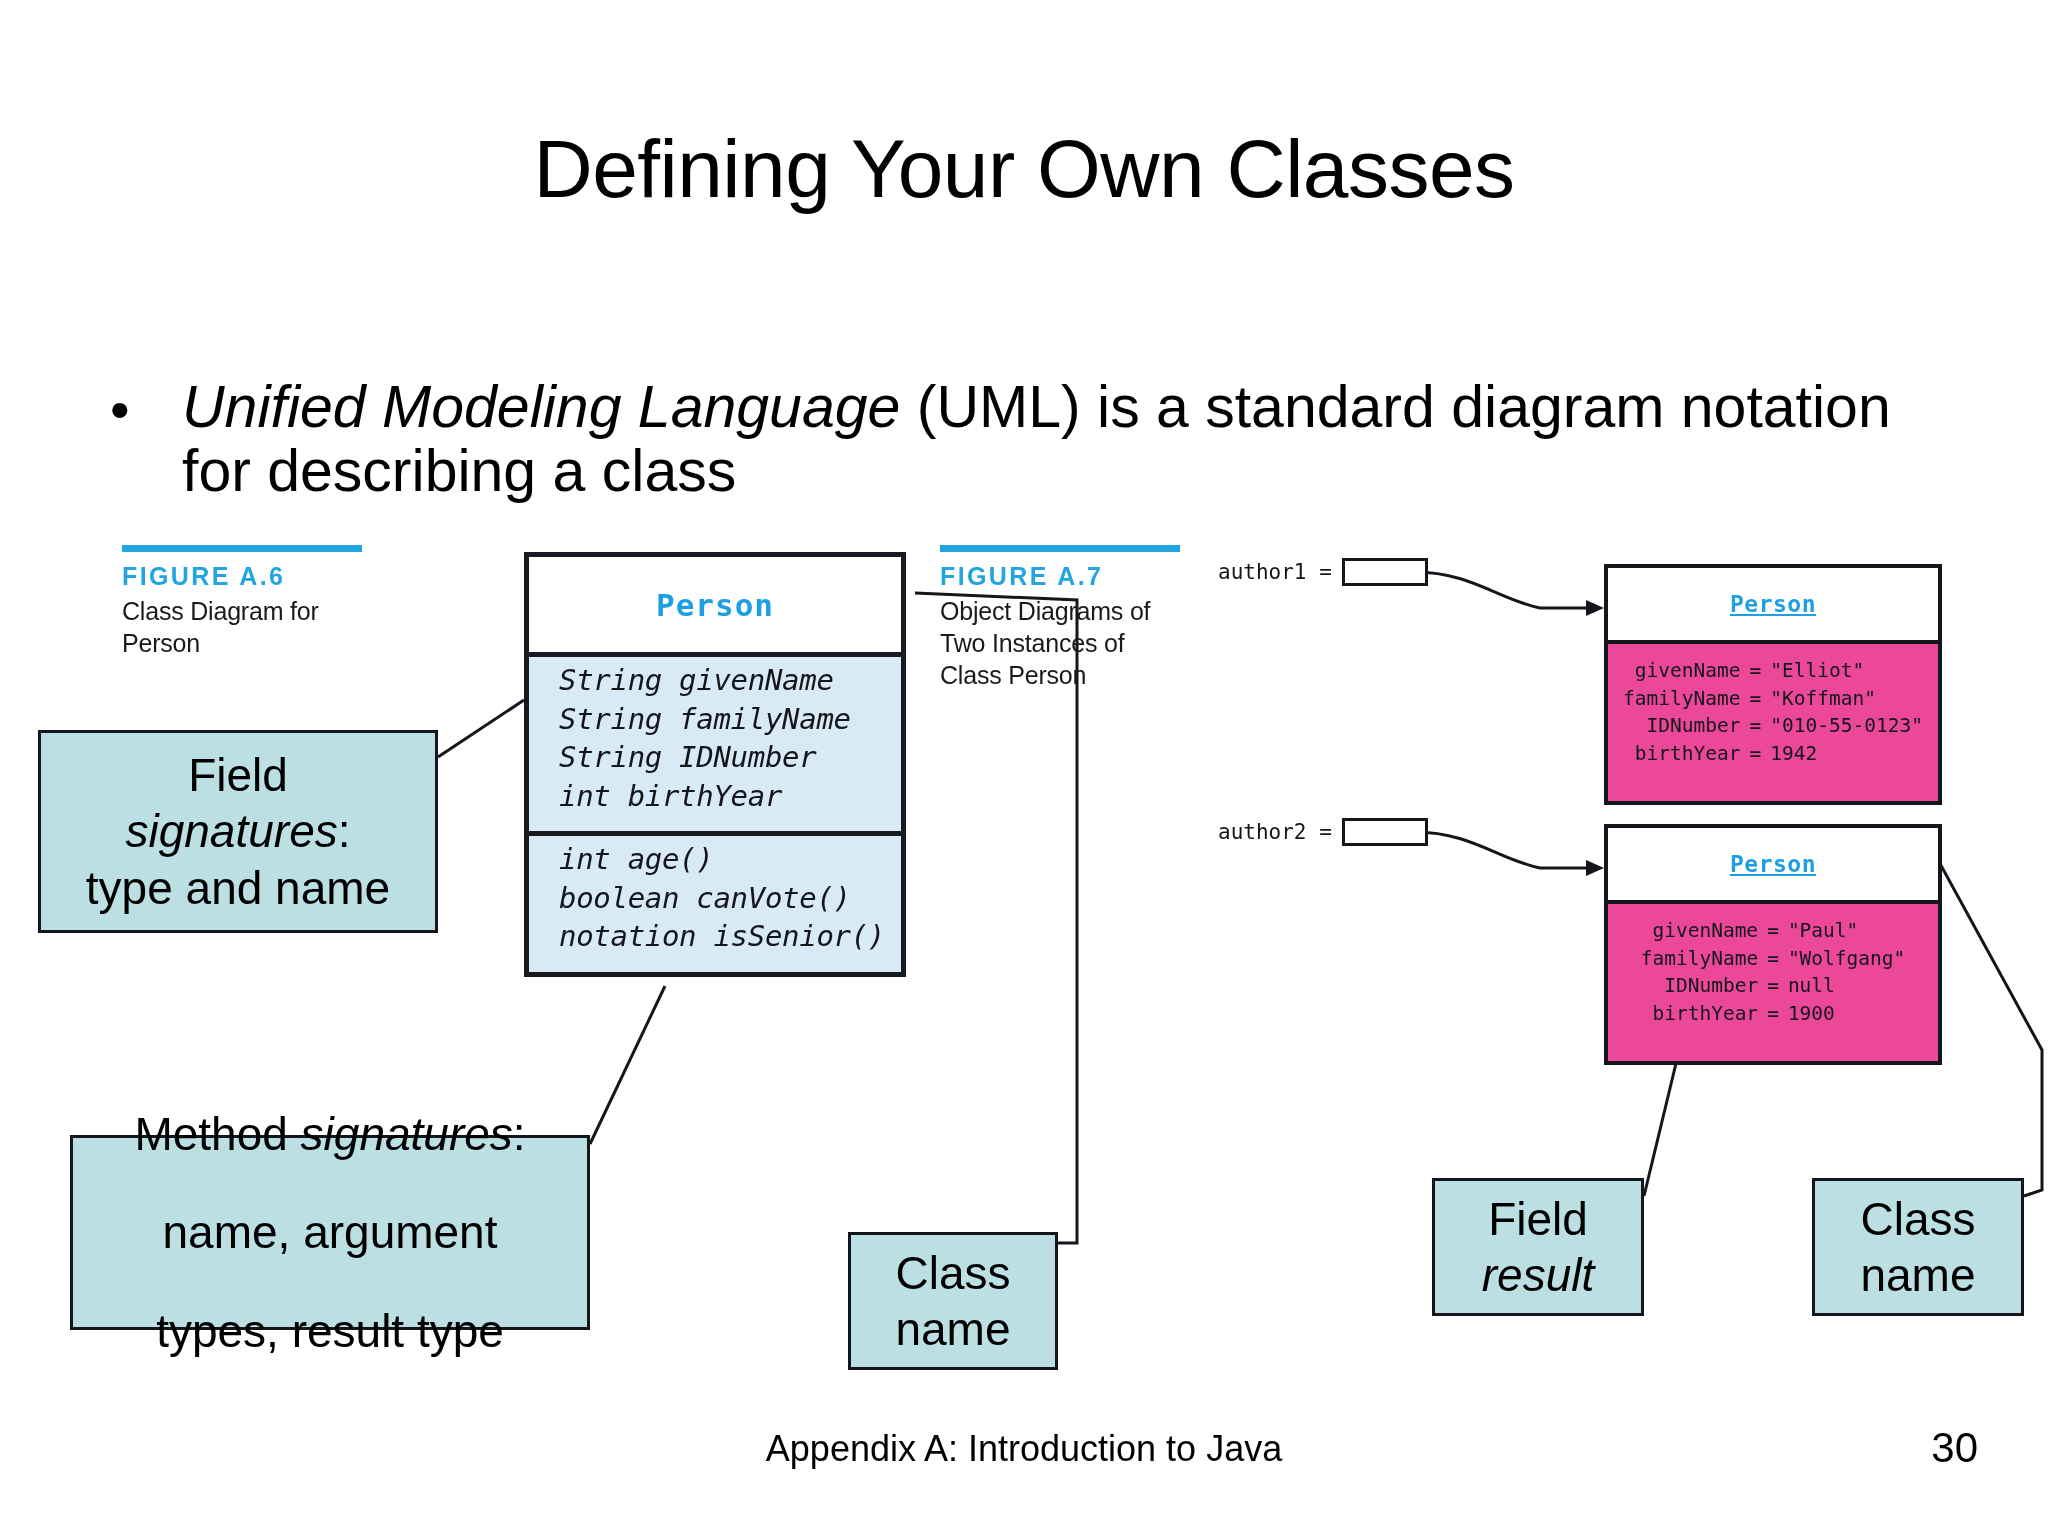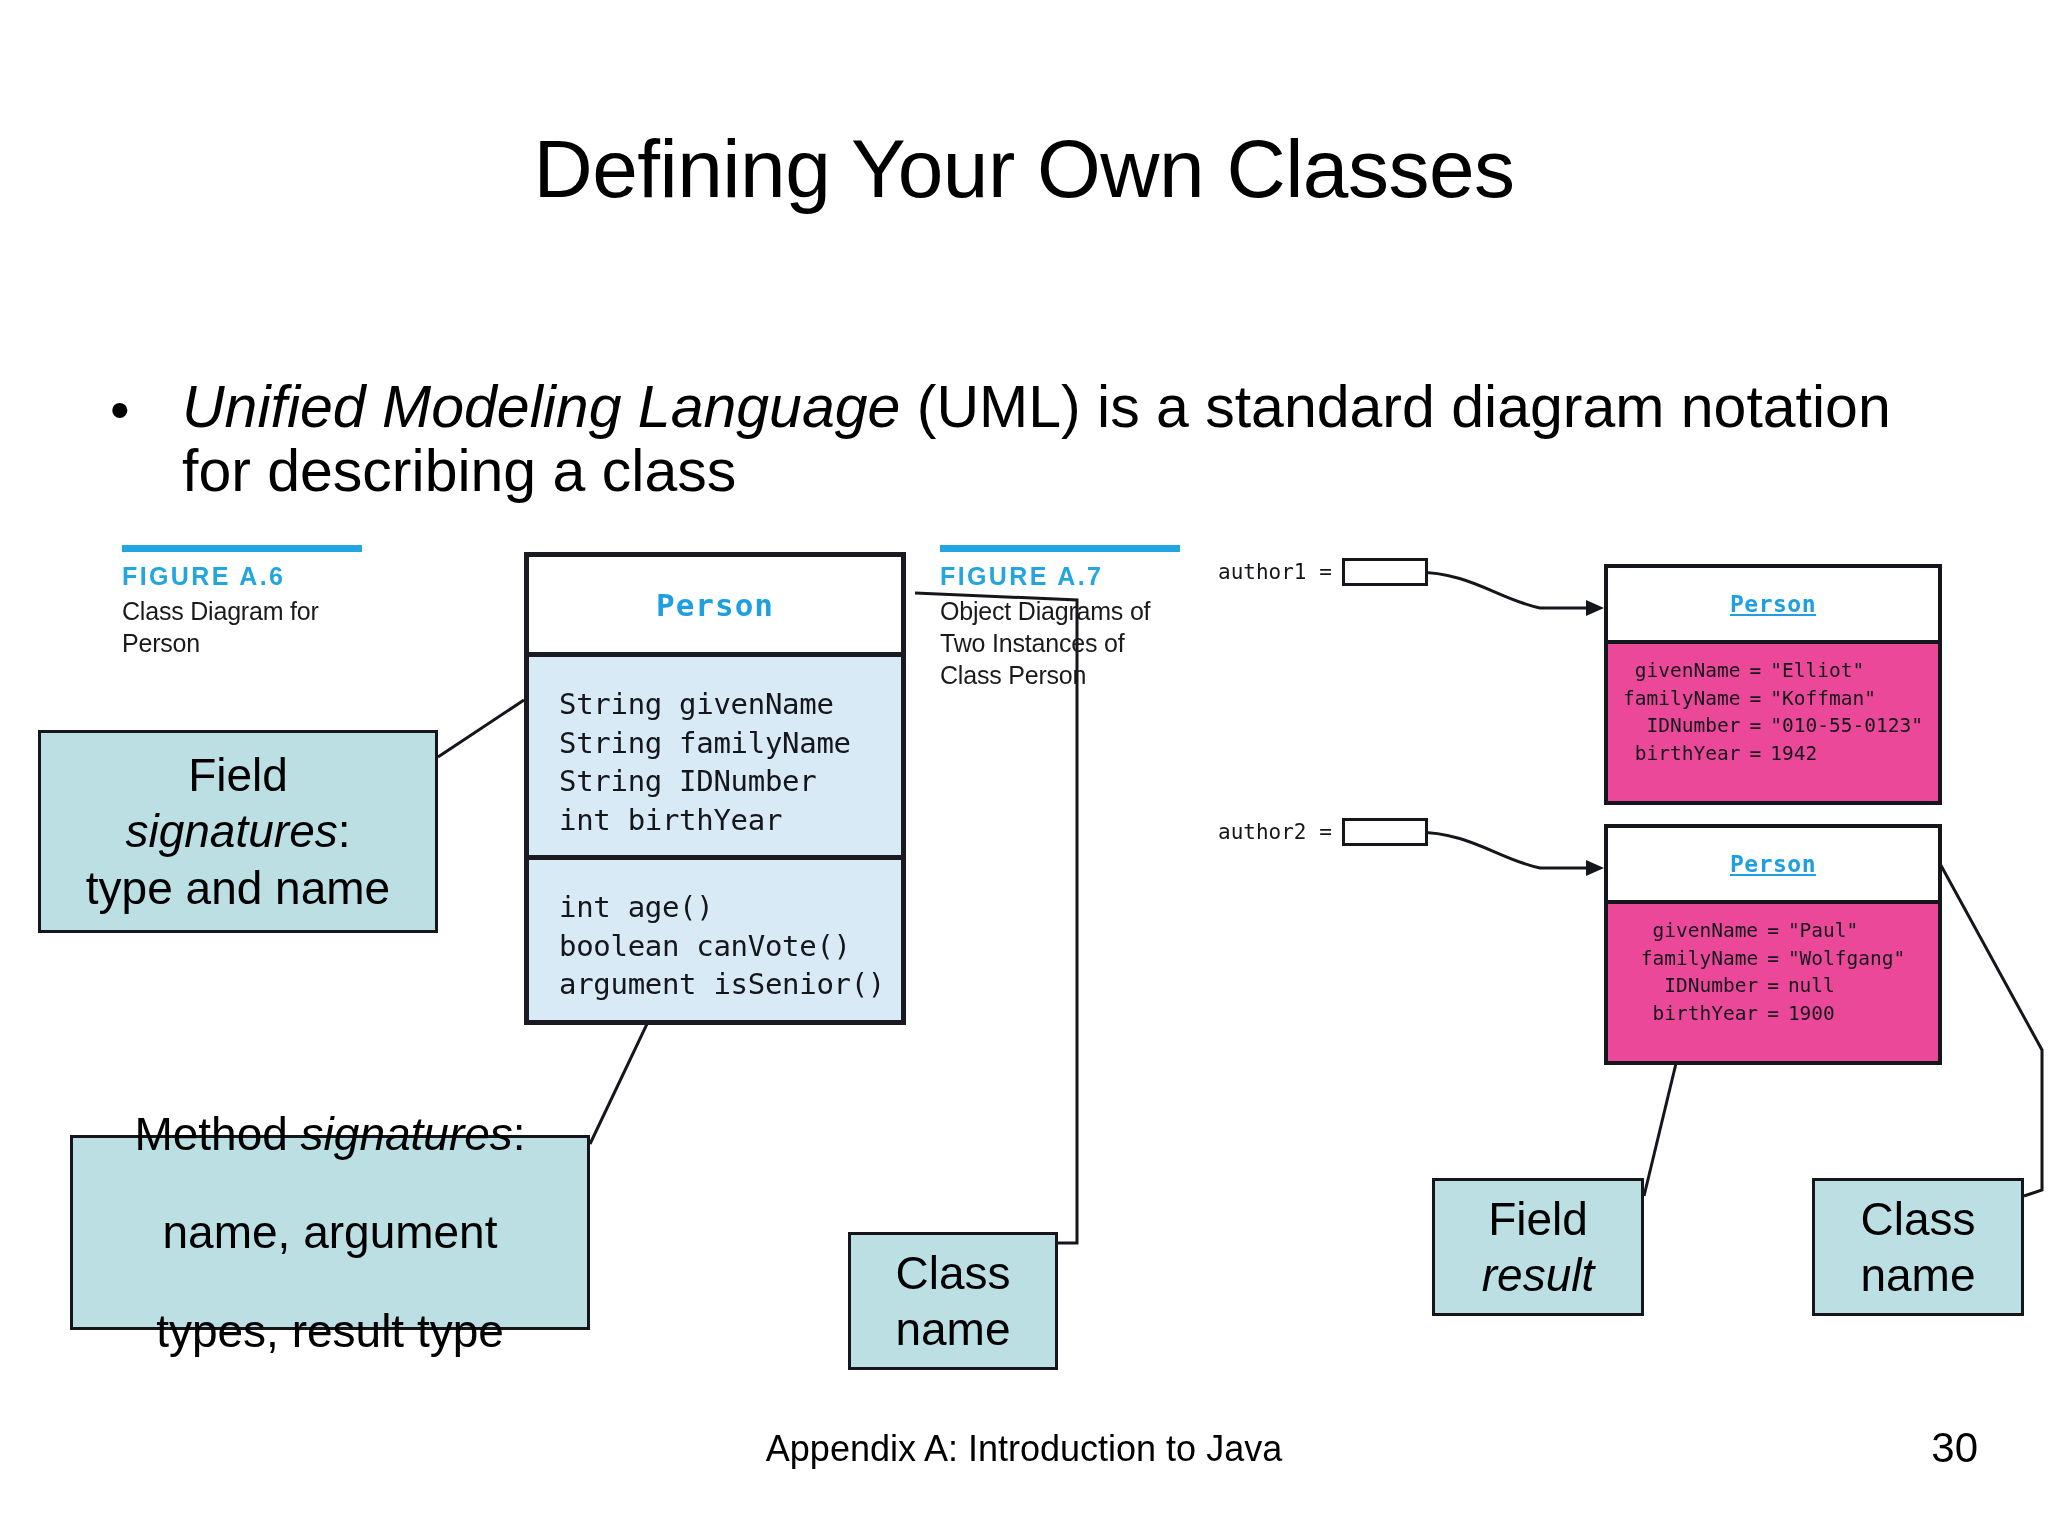--- a/index.html
+++ b/index.html
@@ -105,21 +105,22 @@
     font-size: 31px;
     font-weight: bold;
     letter-spacing: 1px;
   }
   #class-box .cb-sep {
     height: 5px;
     background: #1a1a22;
   }
   #class-box .cb-section {
     background: #d8eaf6;
-    padding: 28px 0 16px 30px;
+    padding: 4px 0 16px 30px;
+    font-style: italic;
   }
   #class-box .cb-line {
     font-family: "DejaVu Sans Mono", monospace;
     font-size: 29px;
     line-height: 1.33;
     color: #15151c;
     letter-spacing: -0.3px;
     white-space: pre;
   }
 
@@ -292,21 +293,21 @@
   <div class="cb-section">
     <div class="cb-line">String givenName</div>
     <div class="cb-line">String familyName</div>
     <div class="cb-line">String IDNumber</div>
     <div class="cb-line">int birthYear</div>
   </div>
   <div class="cb-sep"></div>
   <div class="cb-section">
     <div class="cb-line">int age()</div>
     <div class="cb-line">boolean canVote()</div>
-    <div class="cb-line">argument isSenior()</div>
+    <div class="cb-line">notation isSenior()</div>
   </div>
 </div>
 
 <div class="ref-row" id="ref-author1">
   <span class="ref-label">author1 =</span>
   <span class="ref-cell"></span>
 </div>
 <div class="ref-row" id="ref-author2">
   <span class="ref-label">author2 =</span>
   <span class="ref-cell"></span>

